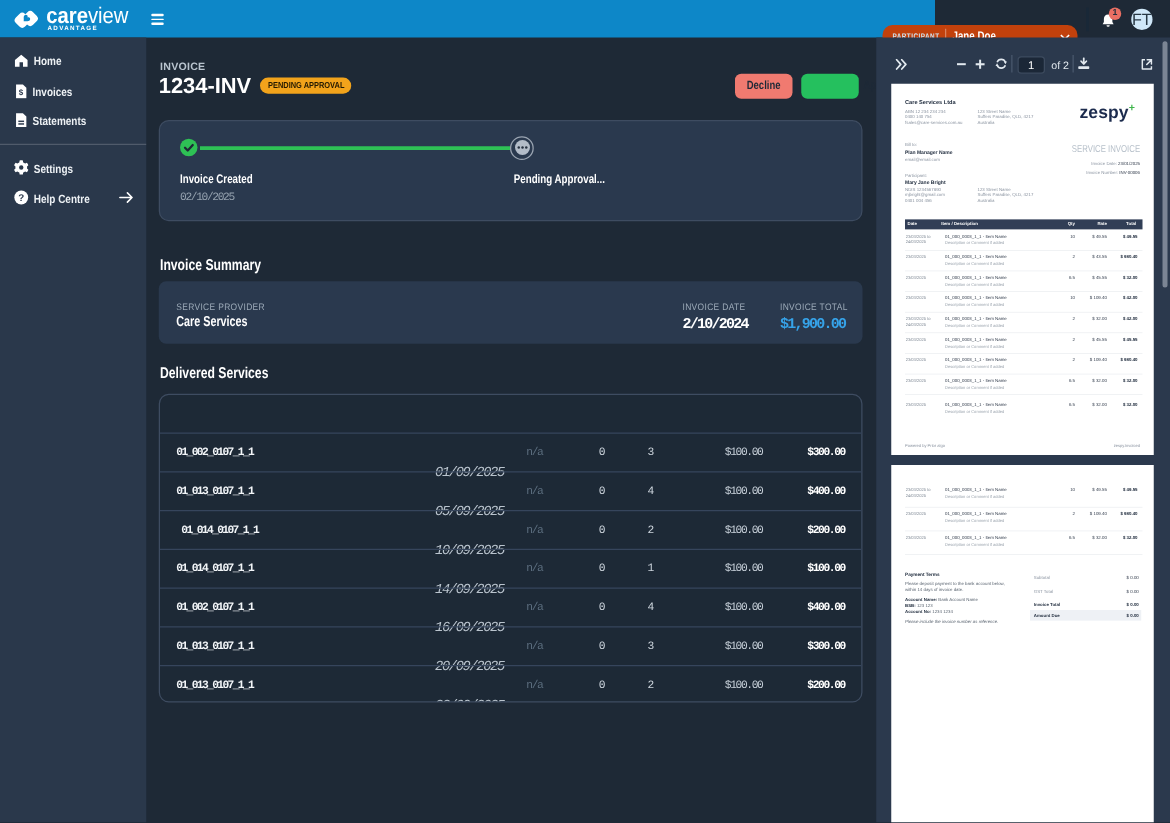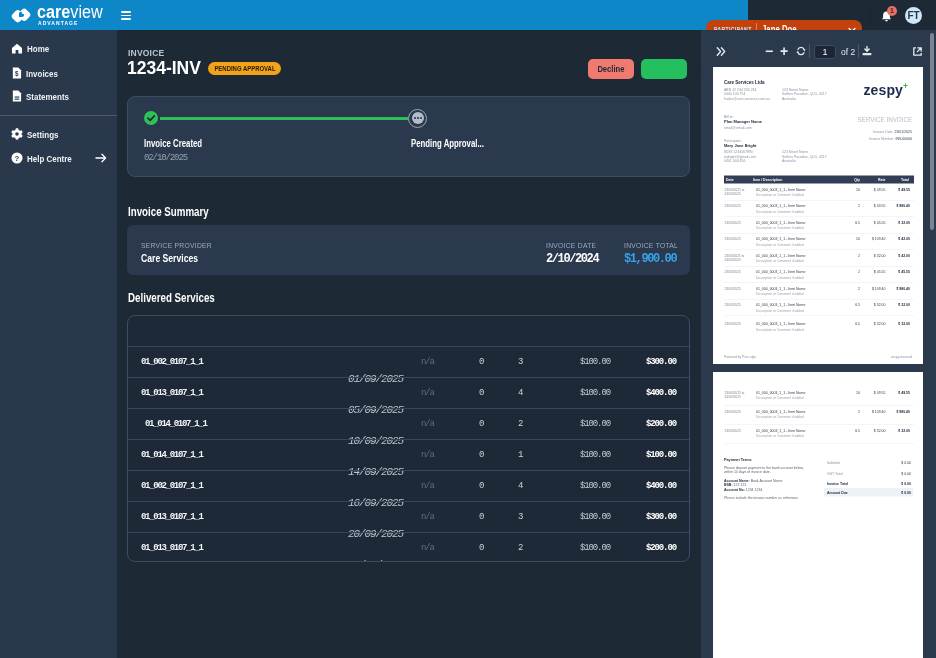--- a/index.html
+++ b/index.html
@@ -20,21 +20,21 @@
 #burger { position:absolute; left:121px; top:11px; width:10px; height:9px; }
 #burger div { height:1.7px; background:#fff; border-radius:1px; margin-bottom:1.9px; }
 #pill { position:absolute; left:706px; top:20px; width:156px; height:18px; background:#c2410c; border-radius:8px; color:#fff; }
 #pill .plabel { position:absolute; left:8px; top:6px; font-size:6.5px; letter-spacing:0.5px; color:#cde6f4; font-weight:bold; transform:scaleX(0.78); transform-origin:0 50%; white-space:nowrap; }
 #pill .pdiv { position:absolute; left:50px; top:3px; width:1px; height:12px; background:rgba(255,255,255,0.35); }
 #pill .pname { position:absolute; left:56px; top:4px; font-size:10px; font-weight:bold; color:#fff; transform:scaleX(0.78); transform-origin:0 50%; white-space:nowrap; }
 #pill .pchev { position:absolute; left:142px; top:7px; }
 #topsep { position:absolute; left:869px; top:6px; width:1.5px; height:19px; background:rgba(20,40,60,0.45); }
 #bellwrap { position:absolute; left:881px; top:11px; }
 #badge { position:absolute; left:887px; top:6px; width:10px; height:10px; background:#e96f63; border-radius:50%; color:#25303d; font-size:7px; font-weight:bold; text-align:center; line-height:10px; }
-#avatar { position:absolute; left:905px; top:7px; width:17px; height:17px; background:#cfe7f8; border-radius:50%; color:#273744; font-size:10px; font-weight:bold; text-align:center; line-height:17px; }
+#avatar { position:absolute; left:905px; top:7px; width:17px; height:17px; background:#cfe7f8; border-radius:50%; color:#273744; font-size:13px; font-weight:normal; text-align:center; line-height:17px; }
 
 
 #sidebar { position:absolute; left:0; top:30px; width:117px; height:628px; background:#2a384b; }
 .nav-item { position:absolute; left:11px; color:#eef2f5; font-size:9.5px; font-weight:bold; white-space:nowrap; }
 .nav-item svg { vertical-align:-2px; margin-right:4px; }
 .nav-item .nt { display:inline-block; transform:scaleX(0.84); transform-origin:0 50%; }
 #nav-div { position:absolute; left:0px; top:85px; width:117px; height:1px; background:rgba(255,255,255,0.18); }
 
 
 #lbl-invoice { position:absolute; left:128px; top:48px; font-size:8.5px; color:#b9c4cf; font-weight:bold; letter-spacing:0.2px; }

